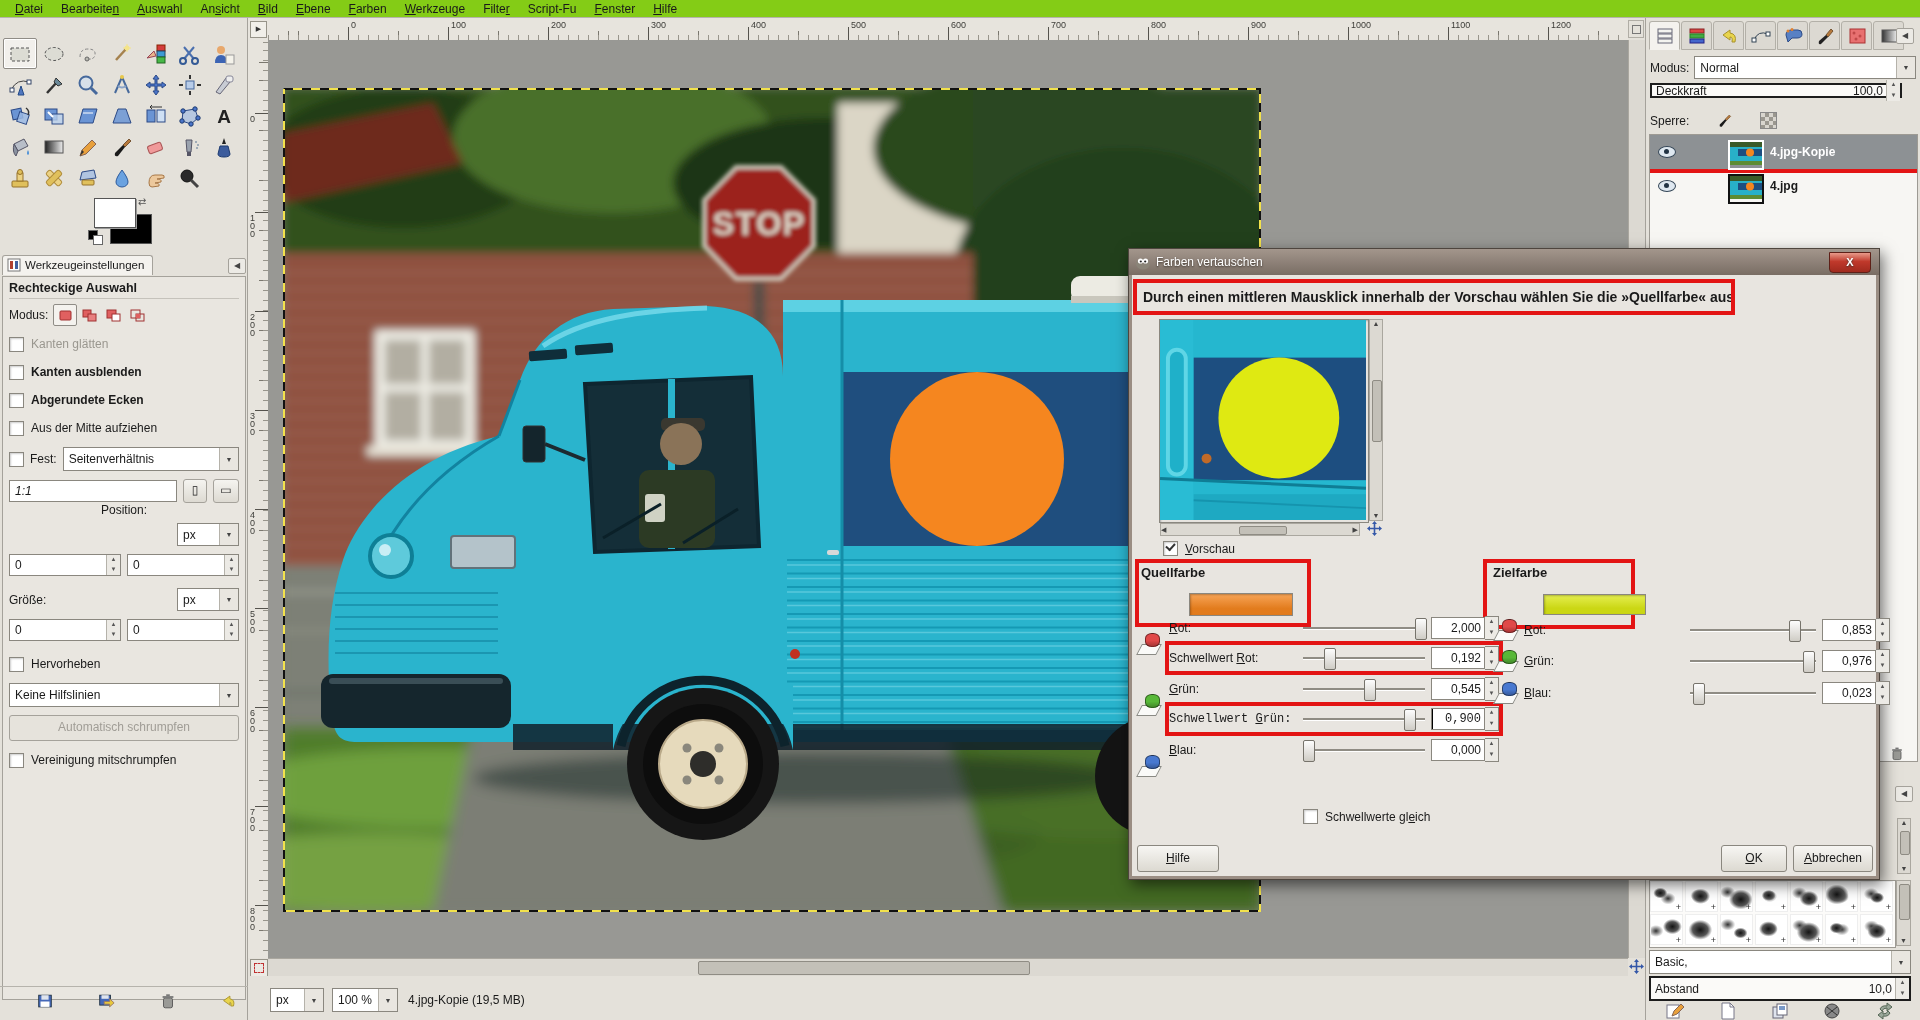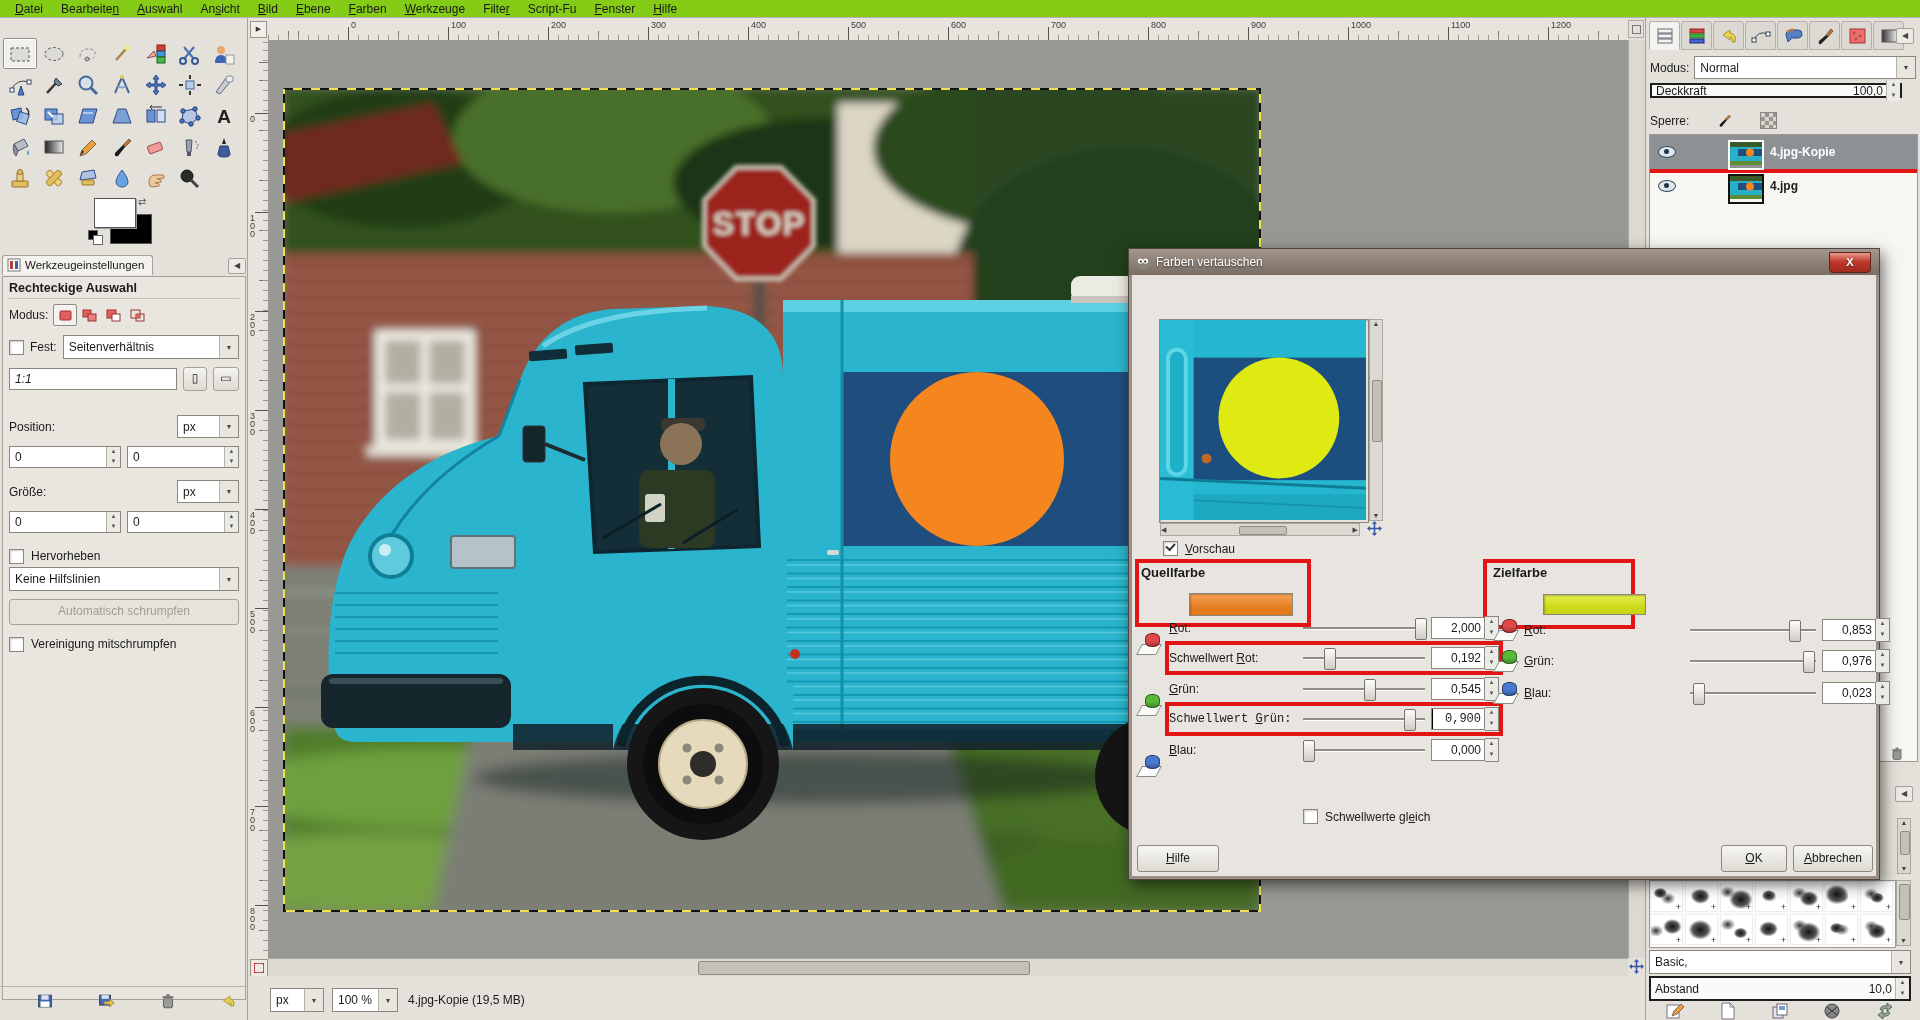--- a/index.html
+++ b/index.html
@@ -413,38 +413,56 @@
                 <rect x="7" y="6" width="8" height="7" fill="#fff" stroke="#a03030"></rect>
               </svg>
             </span><span class="mode-btn" style="display: inline-flex;">
               <svg width="17" height="14" viewBox="0 0 17 14">
                 <rect x="2" y="2" width="9" height="8" fill="none" stroke="#a03030"></rect>
                 <rect x="7" y="6" width="8" height="7" fill="none" stroke="#a03030"></rect>
                 <rect x="7" y="6" width="4" height="4" fill="#e06060"></rect>
               </svg>
             </span></span>
       </div>
+      <div id="optChecks">
+          <div class="cb-row disabled">
+            <span class="cb"></span>
+            <span>Kanten glätten</span>
+          </div>
+          <div class="cb-row">
+            <span class="cb"></span>
+            <span class="bold">Kanten ausblenden</span>
+          </div>
+          <div class="cb-row">
+            <span class="cb"></span>
+            <span class="bold">Abgerundete Ecken</span>
+          </div>
+          <div class="cb-row">
+            <span class="cb"></span>
+            <span>Aus der Mitte aufziehen</span>
+          </div>
+        </div>
 
       <div class="row-flex">
         <span class="cb"></span>
         <span>Fest:</span>
         <div class="combo" style="flex:1;height:24px;">
           <span>Seitenverhältnis</span>
           <span class="arrow-seg">▼</span>
         </div>
       </div>
       <div class="row-flex">
         <div class="txt-input" style="flex:1;font-style:italic;">
             <span>1:1</span>
           </div>
         <div class="gray-btn" style="width:22px;height:22px;line-height:21px;">▯</div>
         <div class="gray-btn" style="width:24px;height:22px;line-height:21px;">▭</div>
       </div>
 
-      <div class="row-flex" style="margin-top:24px;">
+      <div class="row-flex" style="margin-top:0;flex-direction:column;">
         <span>Position:</span>
         <div class="combo" style="margin-left:auto;width:62px;height:23px;">
           <span>px</span>
             <span class="arrow-seg">▼</span>
         </div>
       </div>
       <div class="row-flex">
         <div class="spin-input" style="flex:1;">
             <span class="val">0</span>
             <span class="spin-arrows">
@@ -483,21 +501,21 @@
               <span>▼</span>
             </span>
           </div>
       </div>
 
       <div class="cb-row" style="margin-top:12px;">
         <span class="cb"></span>
         <span>Hervorheben</span>
       </div>
 
-      <div class="combo" style="height:24px;">
+      <div class="combo" style="margin-top:8px;height:24px;">
         <span>Keine Hilfslinien</span>
           <span class="arrow-seg">▼</span>
       </div>
 
       <div class="gray-btn disabled" style="margin-top:8px;height:24px;line-height:23px;">Automatisch schrumpfen</div>
 
       <div class="cb-row" style="margin-top:8px;">
         <span class="cb"></span>
         <span>Vereinigung mitschrumpfen</span>
       </div>
@@ -1004,20 +1022,21 @@
           <ellipse cx="8" cy="9" rx="7" ry="5.5" fill="#8a8478"></ellipse>
           <circle cx="5.5" cy="6" r="2.6" fill="#fff"></circle>
           <circle cx="10.5" cy="6" r="2.6" fill="#fff"></circle>
           <circle cx="5.8" cy="6.5" r="1.1" fill="#222"></circle>
           <circle cx="10.2" cy="6.5" r="1.1" fill="#222"></circle>
         </svg>
       <span>Farben vertauschen</span>
       <div class="dlg-close">X</div>
     </div>
 
+    <div class="dlg-heading ann">Durch einen mittleren Mausklick innerhalb der Vorschau wählen Sie die »Quellfarbe« aus</div>
 
     <div class="pv-frame">
       <svg viewBox="0 0 208 202" width="206" height="200" style="display:block;">
         <rect x="0" y="0" width="208" height="202" fill="#22b3cc"></rect>
         <rect x="0" y="0" width="34" height="202" fill="#29bcd4"></rect>
         <rect x="8" y="30" width="18" height="126" rx="9" fill="#1fb0c9" stroke="#5fd6e6" stroke-width="4"></rect>
         <rect x="34" y="0" width="174" height="38" fill="#25b7cf"></rect>
         <rect x="34" y="38" width="174" height="124" fill="#1d4e80"></rect>
         <circle cx="120" cy="99" r="61" fill="#dfe912"></circle>
         <circle cx="47" cy="140" r="5" fill="#c06a28"></circle>

